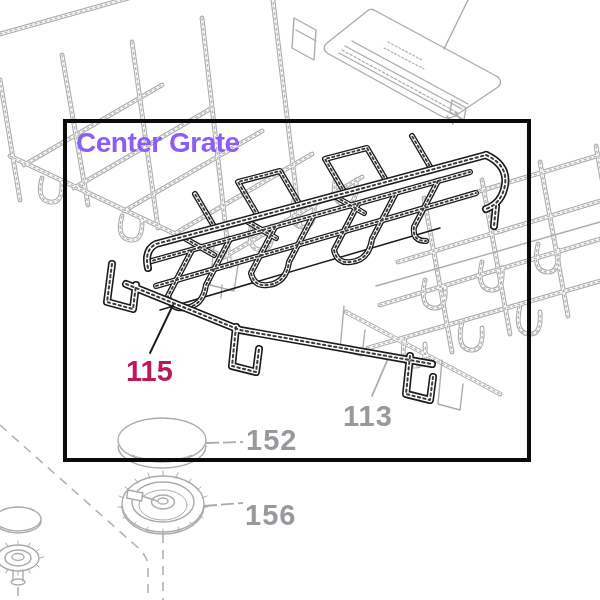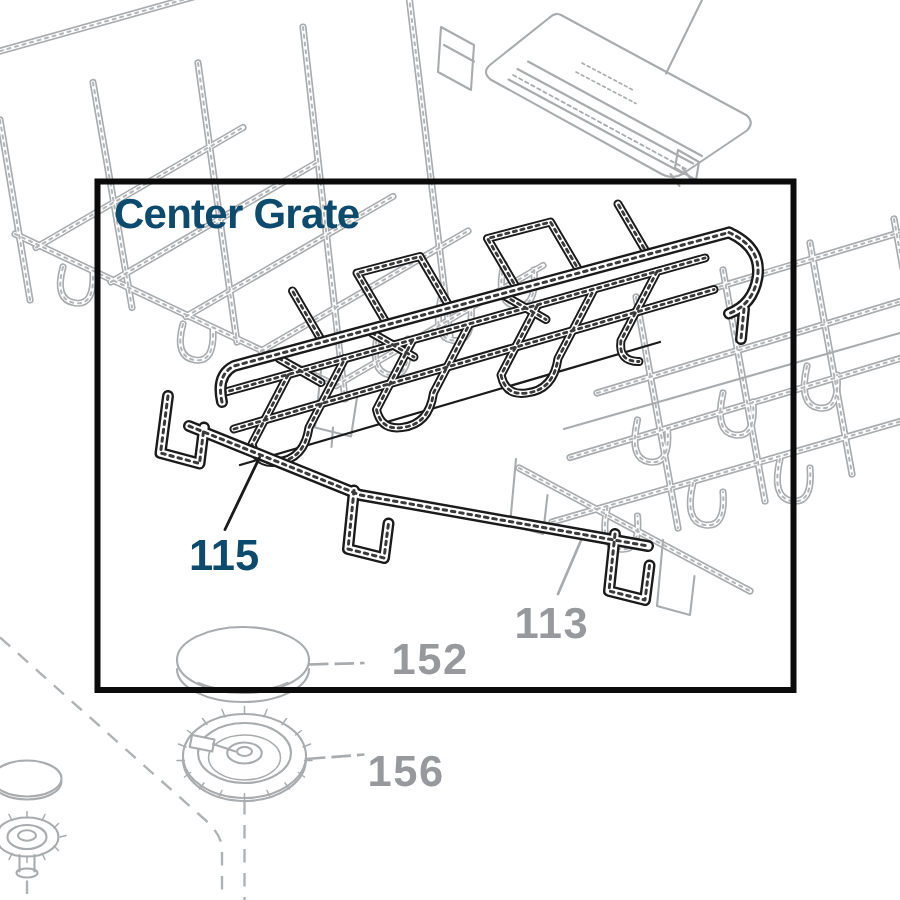--- a/index.html
+++ b/index.html
@@ -1,25 +1,25 @@
 <!DOCTYPE html>
 <html><head>
 <meta charset="utf-8">
 <style>
   html,body{margin:0;padding:0;background:#fff;}
   #stage{position:relative;width:600px;height:600px;overflow:hidden;background:#fff;
          font-family:"Liberation Sans",sans-serif;}
   #art{position:absolute;left:0;top:0;}
   .lbl{position:absolute;font-weight:bold;line-height:1;white-space:nowrap;}
-  .lbl.title{left:76px;top:129px;font-size:28px;color:#0c4a6e;letter-spacing:-0.5px;}
-  .lbl.primary{font-size:29px;color:#0c4a6e;}
+  .lbl.title{left:76px;top:129px;font-size:28px;color:#8b5cf6;letter-spacing:-0.5px;}
+  .lbl.primary{font-size:29px;color:#be185d;}
   .lbl.secondary{font-size:29px;color:#97999d;letter-spacing:1px;}
   #n115{left:126px;top:357px;}
   #n113{left:343px;top:402px;}
-  #n152{left:261px;top:426px;}
+  #n152{left:246px;top:426px;}
   #n156{left:245px;top:501px;}
   
   use{fill:none;stroke-linecap:round;stroke-linejoin:round;}
   .go{stroke:#a9acae;stroke-width:4.8;}
   .gi{stroke:#ffffff;stroke-width:2.6;}
   .gh{stroke:#b4b7ba;stroke-width:1.4;stroke-dasharray:2,3.2;}
   .co{stroke:#1b1b1b;stroke-width:6;}
   .ci{stroke:#ffffff;stroke-width:3.4;}
   .ch{stroke:#3a3a3a;stroke-width:1.9;stroke-dasharray:2.2,3;}
   .cO{stroke:#1b1b1b;stroke-width:8;}

